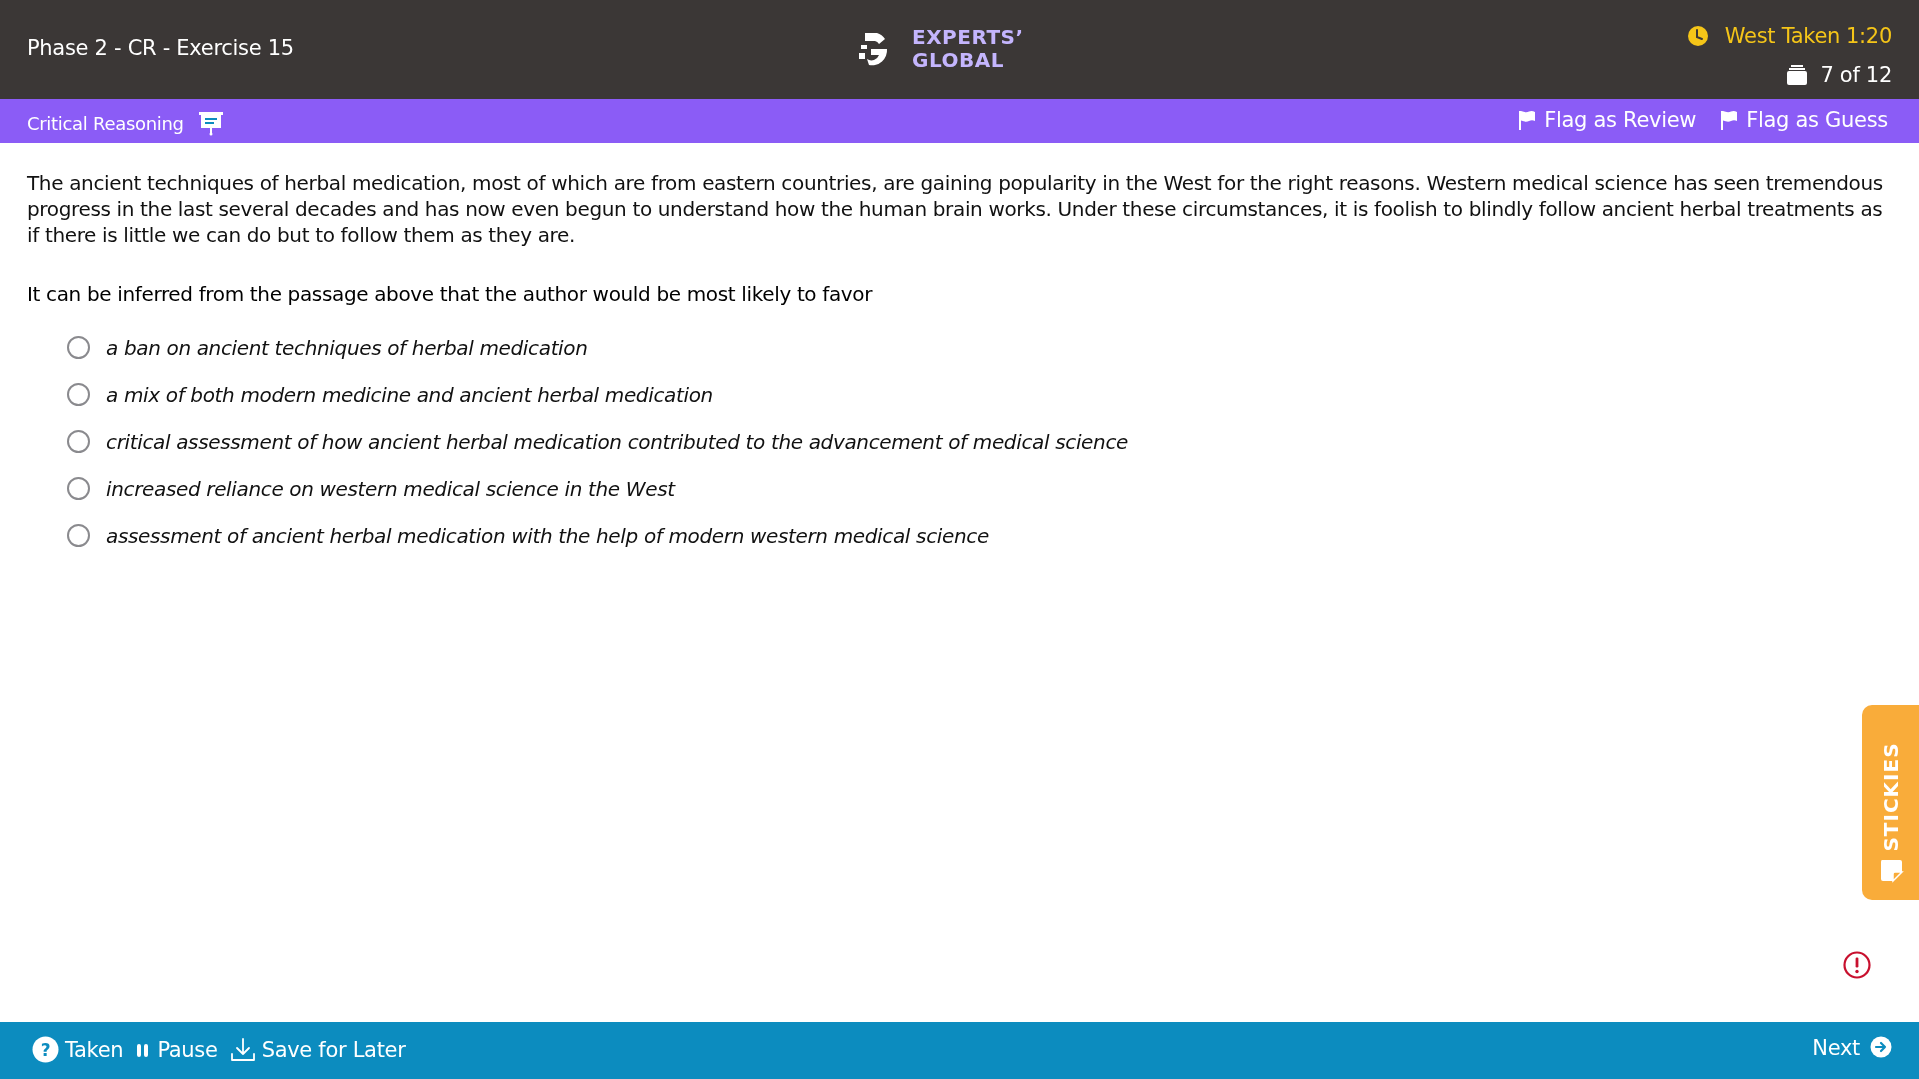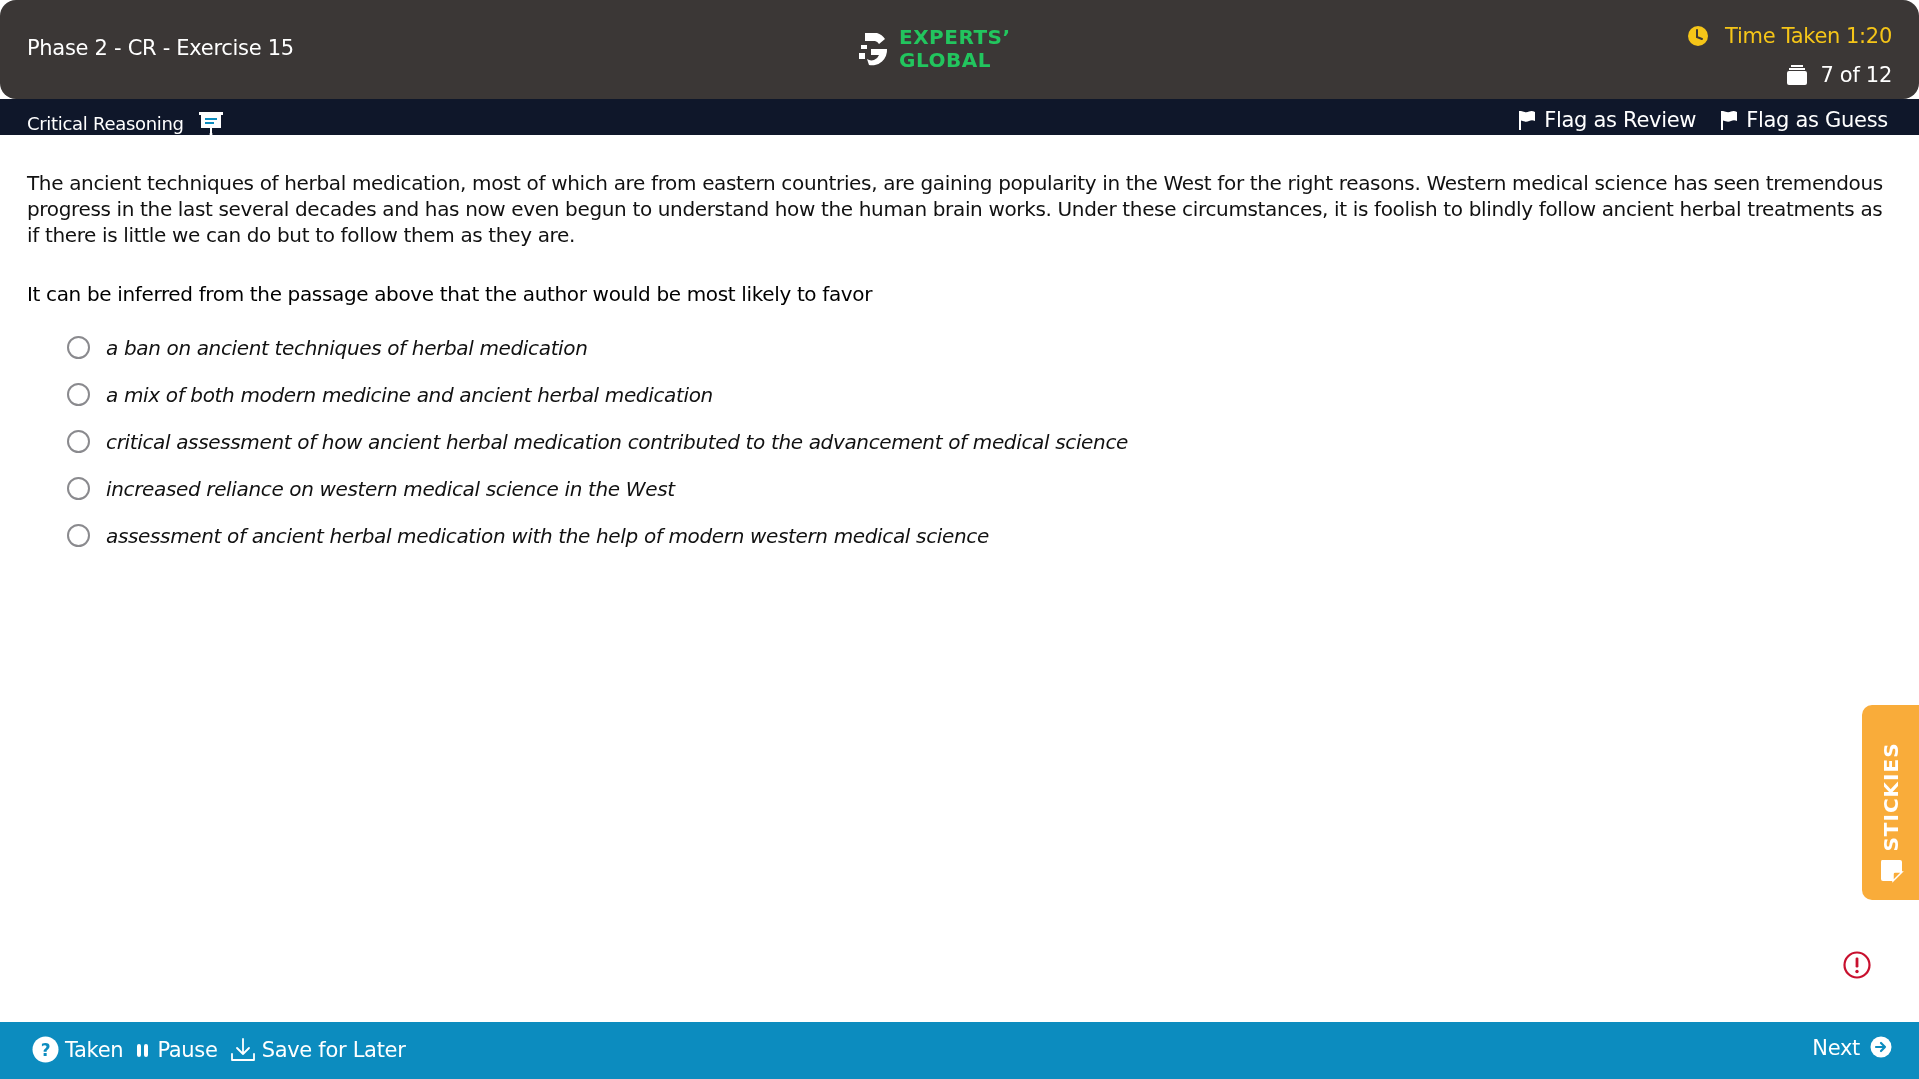--- a/index.html
+++ b/index.html
@@ -1,32 +1,32 @@
 <!DOCTYPE html>
 <html><head>
 <meta charset="utf-8">
 <style>
   * { box-sizing: border-box; margin: 0; padding: 0; }
   html, body { width: 1919px; height: 1079px; overflow: hidden; background: #ffffff; }
   body { font-family: "DejaVu Sans", "Liberation Sans", sans-serif; color: #1a1a1a; position: relative; }
 
   
-  .top-header { position: absolute; left: 0; top: 0; width: 1919px; height: 99px; background: #3b3736; color: #fff; border-radius: 16px; }
+  .top-header { position: absolute; left: 0; top: 0; width: 1919px; height: 99px; background: #3b3736; color: #fff; }
   .exercise-title { position: absolute; left: 27px; top: 36px; font-size: 21px; color: #ffffff; letter-spacing: -0.3px; }
   .logo { position: absolute; left: 855px; top: 26px; display: flex; align-items: center; gap: 8px; }
   .logo-mark { width: 36px; height: 44px; position: relative; }
-  .logo-text { color: #22c55e; font-weight: bold; font-size: 20px; line-height: 23px; letter-spacing: 0.5px; font-family: "DejaVu Sans", sans-serif; }
+  .logo-text { color: #c4b5fd; font-weight: bold; font-size: 20px; line-height: 23px; letter-spacing: 0.5px; font-family: "DejaVu Sans", sans-serif; margin-left: 13px; }
   .timer { position: absolute; right: 27px; top: 24px; display: flex; align-items: center; color: #f5c518; font-size: 21px; letter-spacing: -0.3px; }
   .timer .clock { width: 22px; height: 22px; margin-right: 16px; }
   .timer .timer-value { margin-left: 6px; }
   .counter { position: absolute; right: 27px; top: 63px; display: flex; align-items: center; color: #fff; font-size: 21px; letter-spacing: -0.3px; }
   .counter .stack { width: 22px; height: 22px; margin-right: 12px; }
 
   
-  .sub-bar { position: absolute; left: 0; top: 99px; width: 1919px; height: 36px; background: #0f172a; color: #fff; }
+  .sub-bar { position: absolute; left: 0; top: 99px; width: 1919px; height: 44px; background: #8b5cf6; color: #fff; }
   .section-label { position: absolute; left: 27px; top: 11px; font-size: 18px; display: flex; align-items: center; letter-spacing: -0.3px; }
   .section-label .board { width: 26px; height: 26px; margin-left: 14px; }
   .flags { position: absolute; right: 31px; top: 9px; display: flex; align-items: center; gap: 24px; font-size: 21px; letter-spacing: -0.3px; }
   .flag-btn { display: flex; align-items: center; cursor: pointer; }
   .flag-btn svg { width: 18px; height: 20px; margin-right: 8px; }
 
   
   .content { position: absolute; left: 27px; top: 170px; width: 1870px; }
   .passage { font-size: 20px; line-height: 26px; letter-spacing: -0.35px; color: #111; width: 1865px; }
   .question { margin-top: 34px; font-size: 20px; letter-spacing: -0.35px; color: #000000; }
@@ -66,21 +66,21 @@
       <div>EXPERTS’</div>
       <div>GLOBAL</div>
     </div>
   </div>
 
   <div class="timer">
     <svg class="clock" viewBox="0 0 22 22">
       <circle cx="11" cy="11" r="10" fill="#f5c518"></circle>
       <path d="M10 5 L10 12 L15 14" stroke="#3b3736" stroke-width="2" fill="none" stroke-linecap="round"></path>
     </svg>
-    <span>Time Taken</span>
+    <span>West Taken</span>
     <span class="timer-value">1:20</span>
   </div>
 
   <div class="counter">
     <svg class="stack" viewBox="0 0 22 22">
       <rect x="5" y="1" width="12" height="2" fill="#fff"></rect>
       <rect x="3" y="4" width="16" height="2" fill="#fff"></rect>
       <rect x="1" y="7" width="20" height="14" rx="2" fill="#fff"></rect>
     </svg>
     <span>7 of 12</span>

